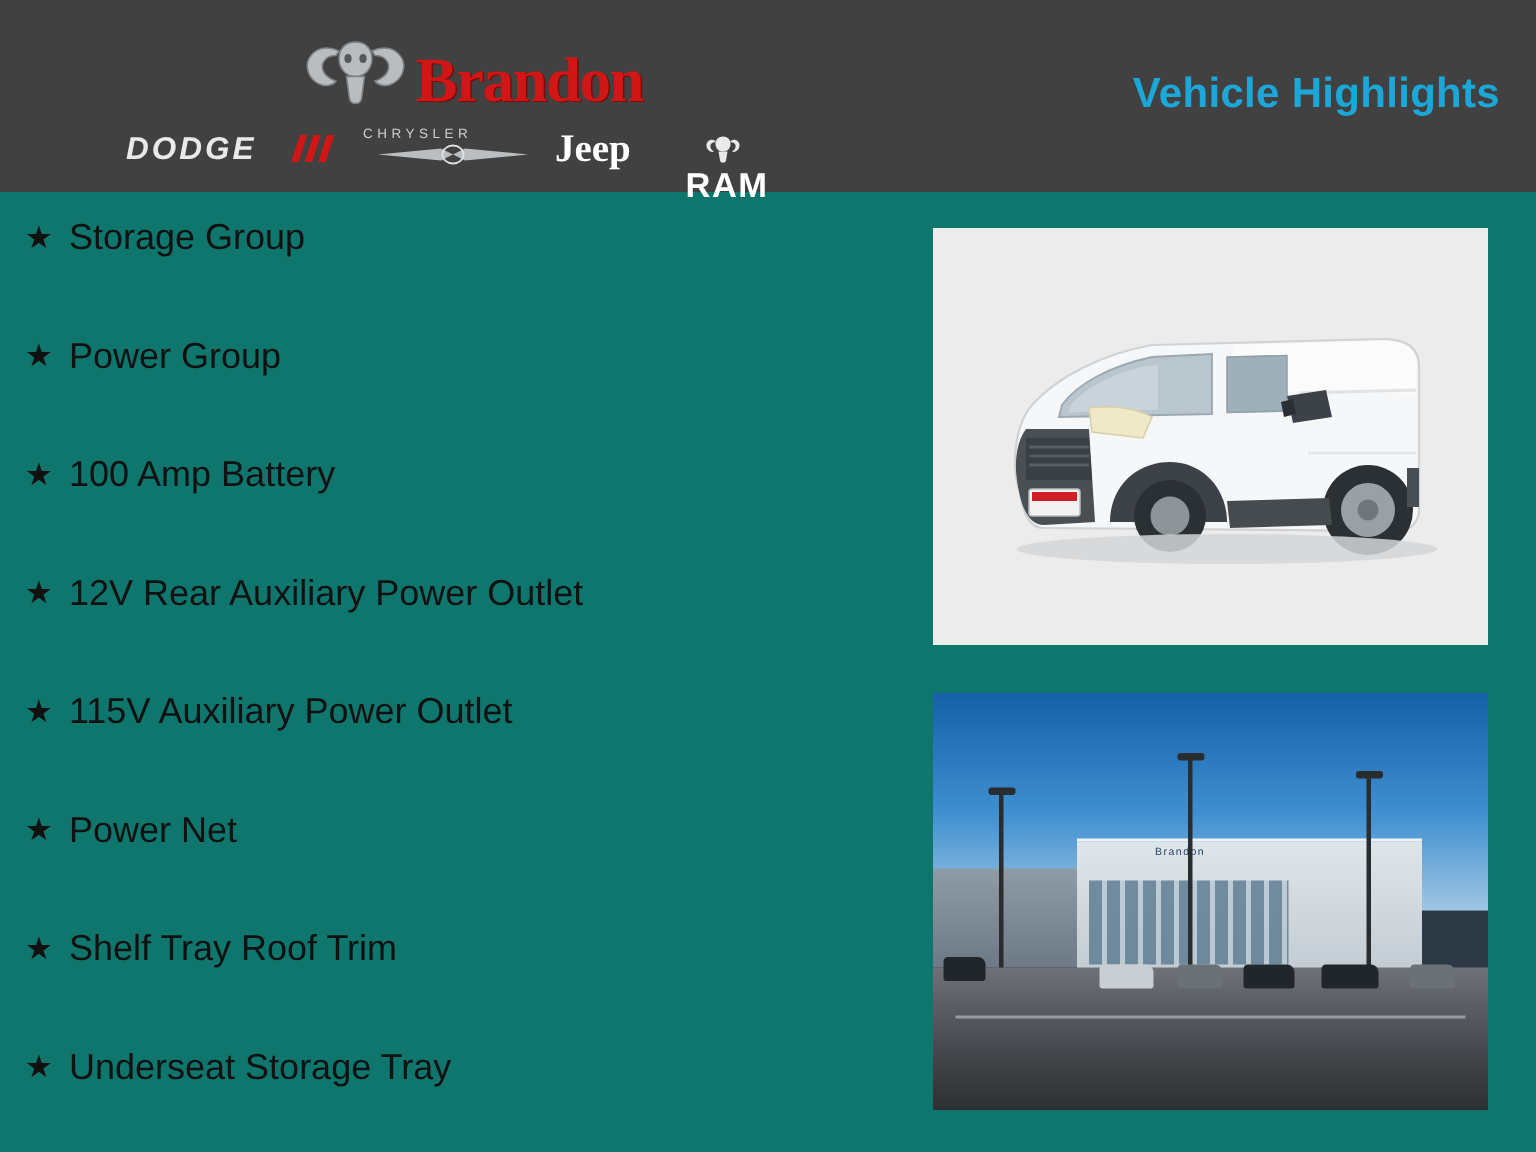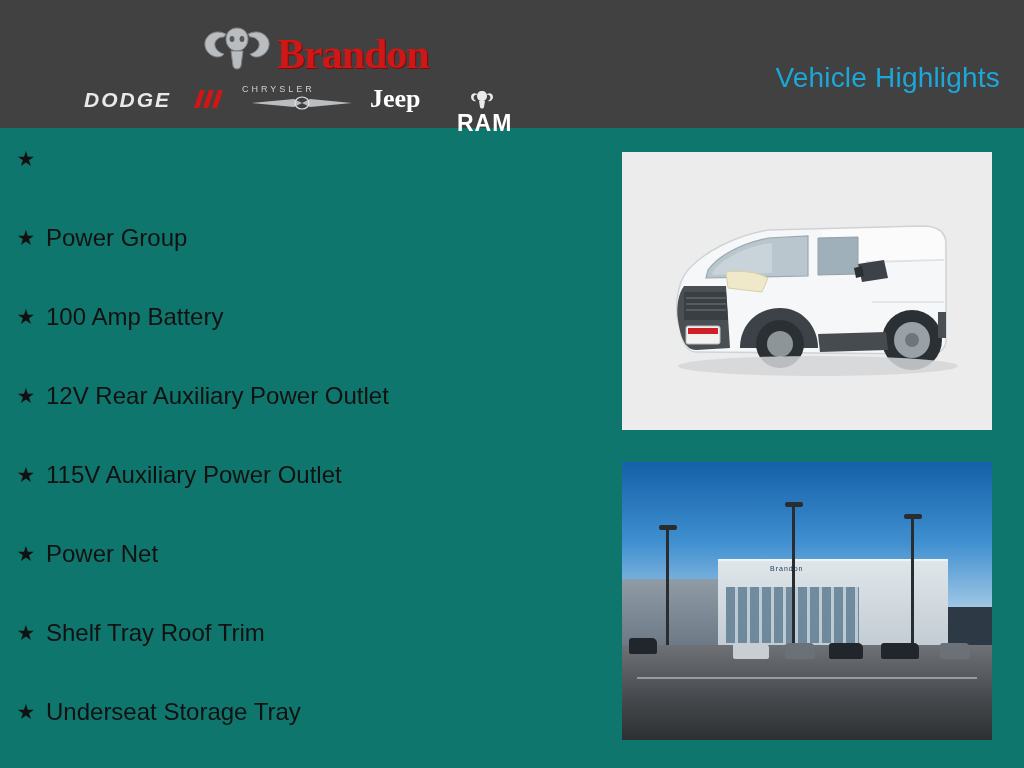--- a/index.html
+++ b/index.html
@@ -148,23 +148,23 @@
     font-family: "Liberation Sans", sans-serif;
     font-weight: bold;
     font-size: 23px;
     color: #ffffff;
     letter-spacing: 1px;
   }
 
   .header-title {
     position: absolute;
     right: 24px;
-    top: 62px;
-    font-family: "Liberation Sans", sans-serif;
-    font-weight: normal;
+    top: 46px;
+    font-family: "Liberation Sans", sans-serif;
+    font-weight: bold;
     font-size: 28px;
     color: #1ba7d8;
     letter-spacing: 0.2px;
   }
 
   
   .content {
     position: absolute;
     left: 0;
     top: 128px;
@@ -362,20 +362,21 @@
       <div class="header-title">Vehicle Highlights</div>
     </div>
   </div>
 
   <div class="content">
 
     <div class="features">
 
       <div class="feature">
         <span class="bullet">★</span>
+        <span class="feature-label">Storage Group</span>
       </div>
 
       <div class="feature">
         <span class="bullet">★</span>
         <span class="feature-label">Power Group</span>
       </div>
 
       <div class="feature">
         <span class="bullet">★</span>
         <span class="feature-label">100 Amp Battery</span>

